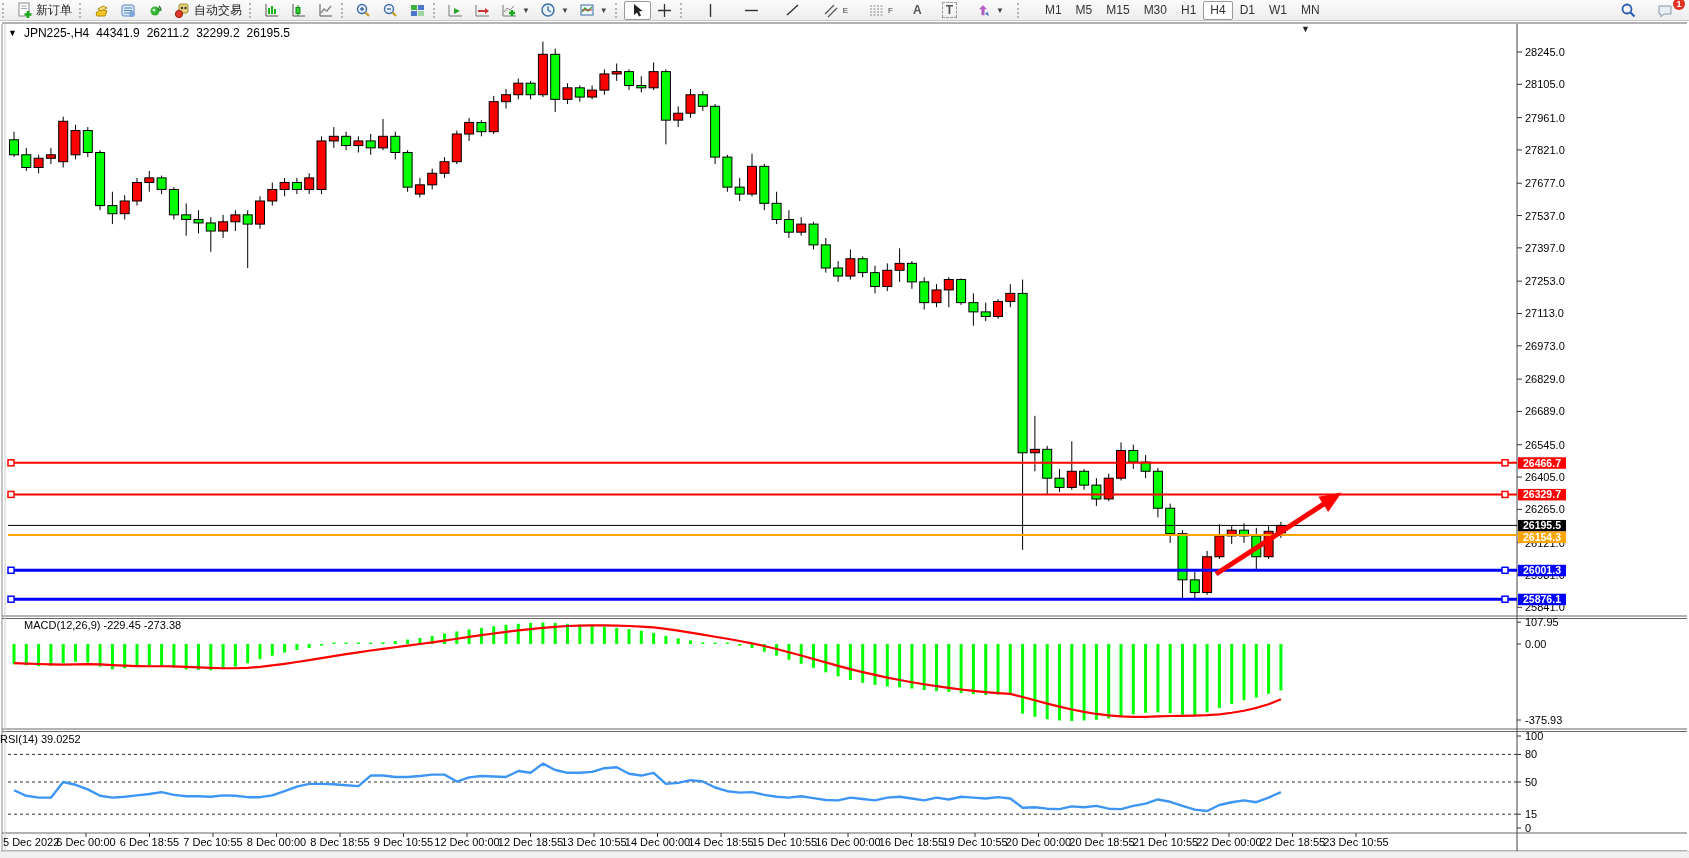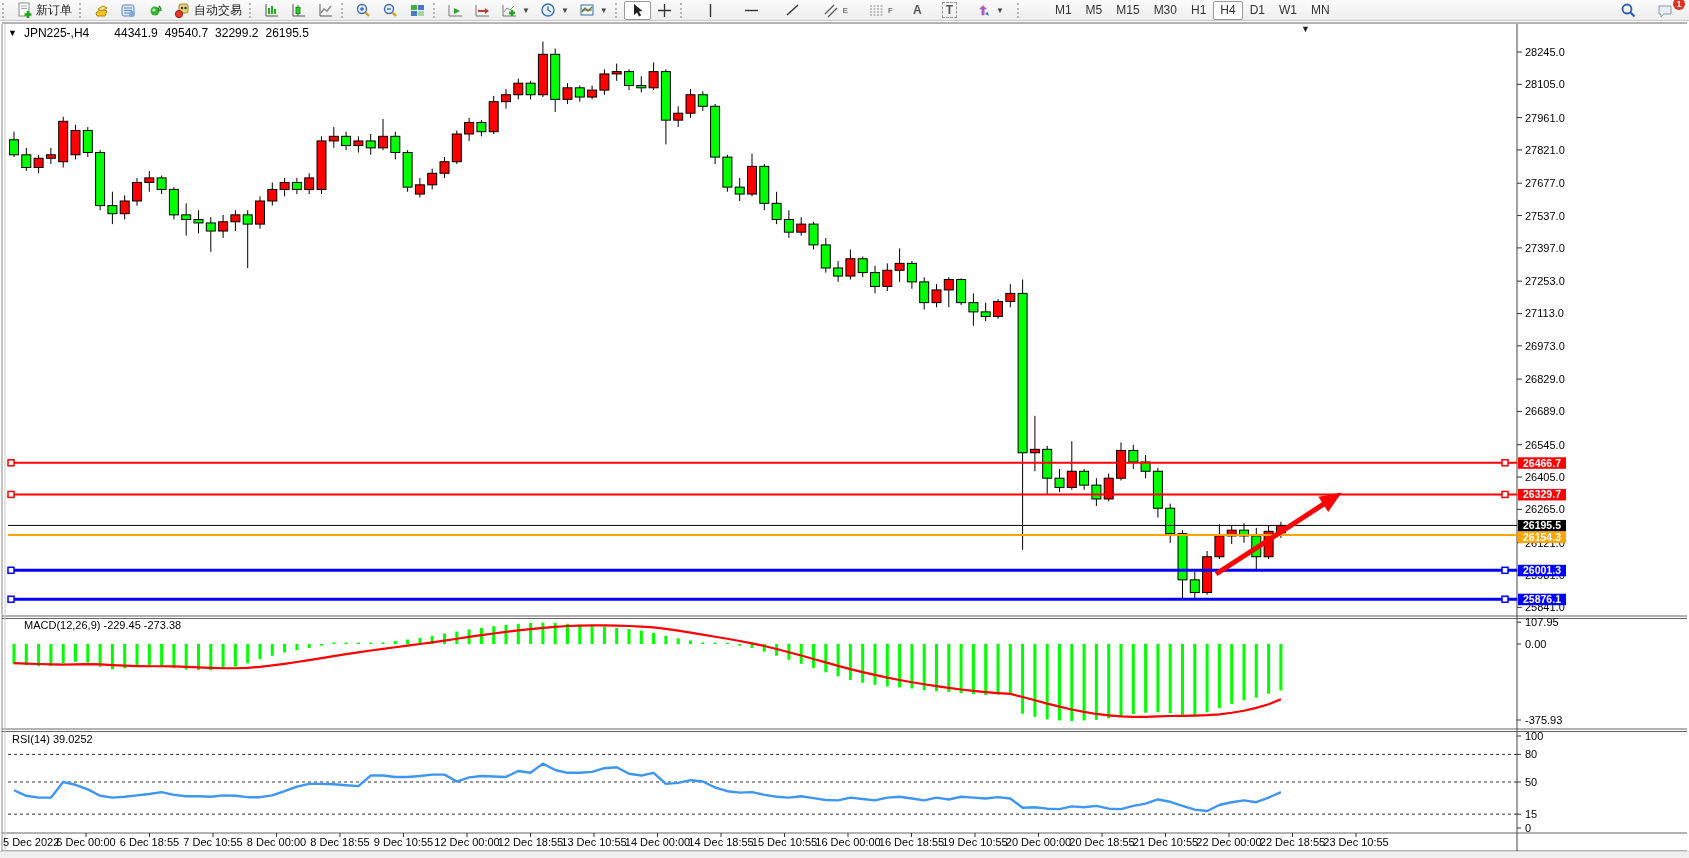--- a/index.html
+++ b/index.html
@@ -11,21 +11,21 @@
   #toolbar { position:absolute; top:0; left:0; width:1689px; height:21px;
              background:linear-gradient(#fbfbfb,#ededed); border-bottom:1px solid #c8c8c8;
              display:flex; align-items:center; font-size:12px; color:#222; }
   .tbtn { height:19px; display:flex; align-items:center; gap:3px; padding:0 4px;
           border:1px solid transparent; border-radius:2px; white-space:nowrap; }
   .tbtn.active { background:#fff; border:1px solid #9a9a9a; }
   .grip { width:7px; height:15px; margin:0 2px;
           border-left:2px dotted #b5b5b5; }
   .caret { font-size:8px; color:#444; margin-left:1px; }
   .tficon { width:17px; height:17px; display:inline-block; }
-  #tf-group { display:flex; margin-left:22px; }
+  #tf-group { display:flex; margin-left:12px; }
   #tf-group .tbtn { padding:0 6px; color:#333; }
   #toolbar-right { position:absolute; right:10px; top:1px; display:flex; gap:10px; align-items:center; }
   .badge { position:absolute; top:-4px; right:-7px; width:12px; height:12px; border-radius:50%;
            background:#e03123; color:#fff; font-size:9px; font-weight:bold;
            display:flex; align-items:center; justify-content:center; }
 
   
   #chartwin { position:absolute; top:22px; left:0; width:1689px; height:829px; background:#fff; }
   #chart-svg { position:absolute; top:0; left:0; }
 
@@ -724,27 +724,27 @@
           <text x="1229" y="824" fill="#000000" text-anchor="middle">22 Dec 00:00</text>
           <line x1="1292.5" y1="811" x2="1292.5" y2="815" stroke="#333"></line>
           <text x="1292.5" y="824" fill="#000000" text-anchor="middle">22 Dec 18:55</text>
           <line x1="1356" y1="811" x2="1356" y2="815" stroke="#333"></line>
           <text x="1356" y="824" fill="#000000" text-anchor="middle">23 Dec 10:55</text>
         </g>
       </svg>
 
     <div class="overlay" id="ohlc-line">
       <span class="tri">▼</span>
-      <span style="margin-right:18px">JPN225-,H4</span>
+      <span style="margin-right:0">JPN225-,H4</span>
       <span>44341.9</span>
-      <span>49540.7</span>
+      <span>26211.2</span>
       <span>32299.2</span>
       <span>26195.5</span>
     </div>
 
     <div class="overlay" id="shift-marker" style="left:1301px;top:2px;font-size:9px;color:#222">▼</div>
 
     <div class="overlay" id="macd-label" style="left:12px;top:597px">MACD(12,26,9) -229.45 -273.38</div>
-    <div class="overlay" id="rsi-label" style="left:12px;top:711px">RSI(14) 39.0252</div>
+    <div class="overlay" id="rsi-label" style="left:0;top:711px">RSI(14) 39.0252</div>
   </div>
 
   <div style="position:absolute;left:0;top:851px;width:1689px;height:7px;background:#f0f0f0;border-top:1px solid #d5d5d5"></div>
 </div>
 
 </body></html>

